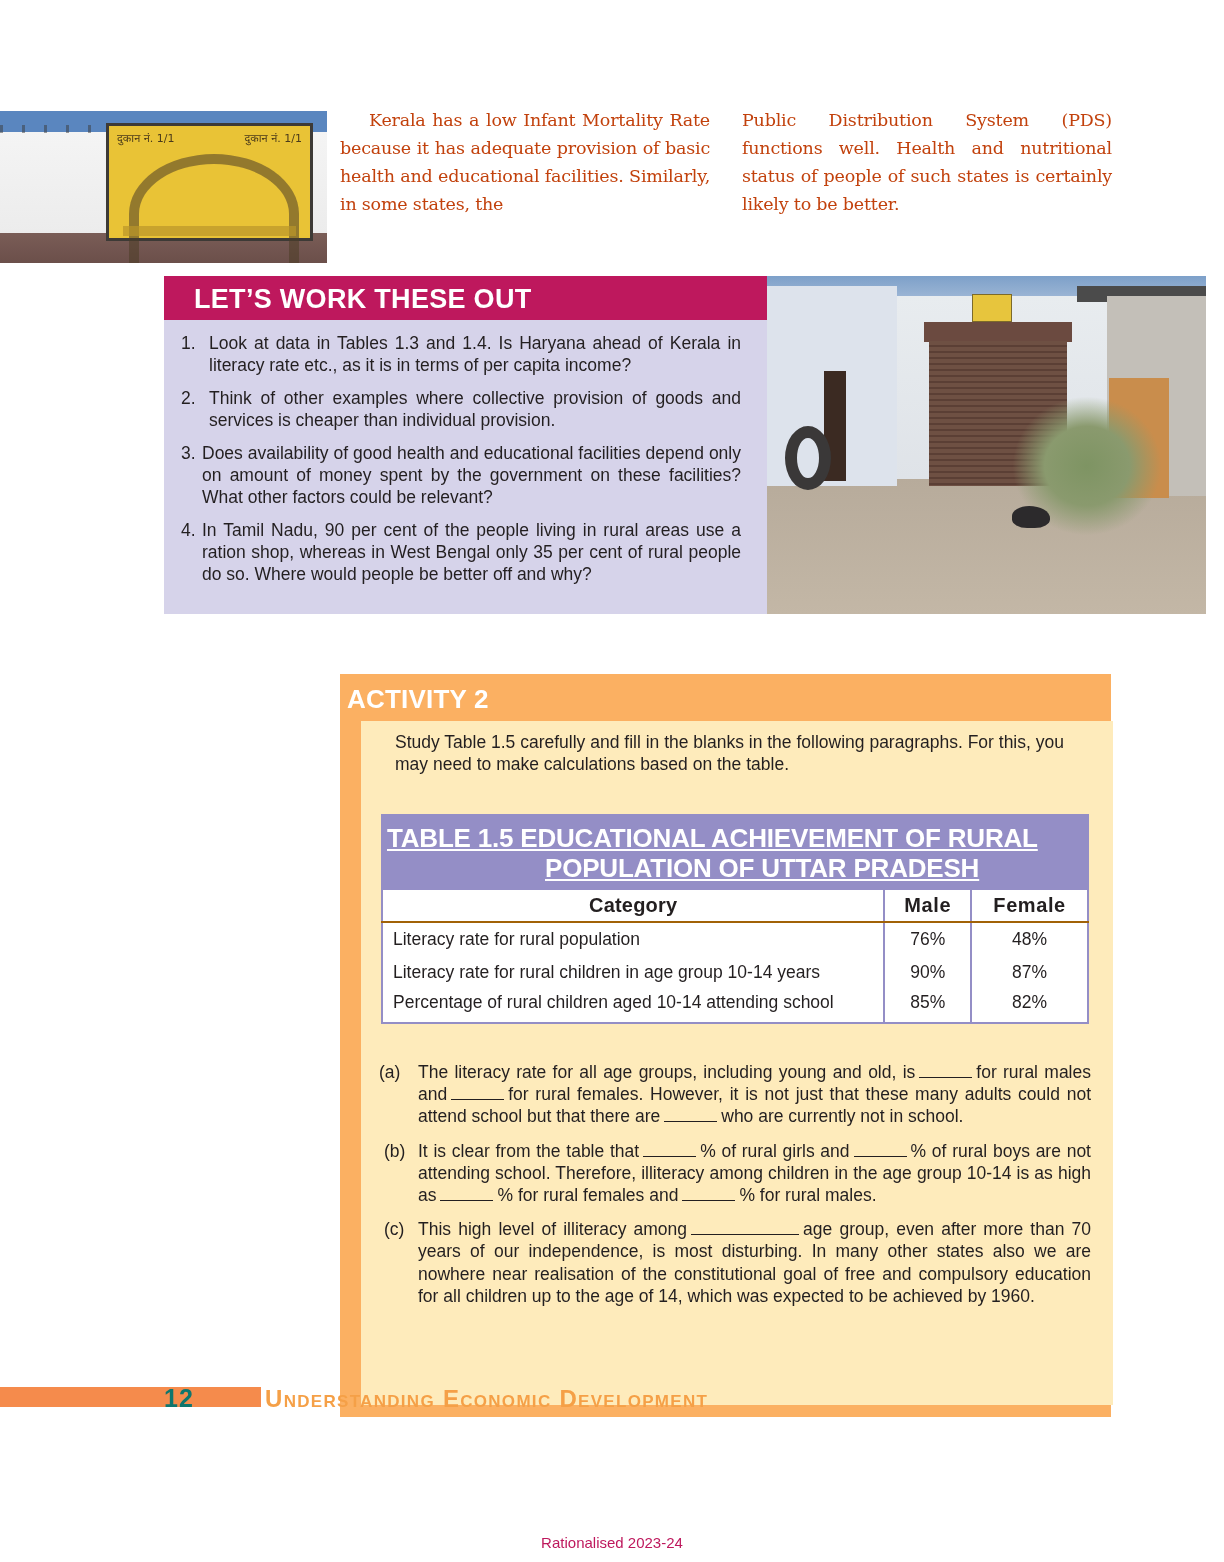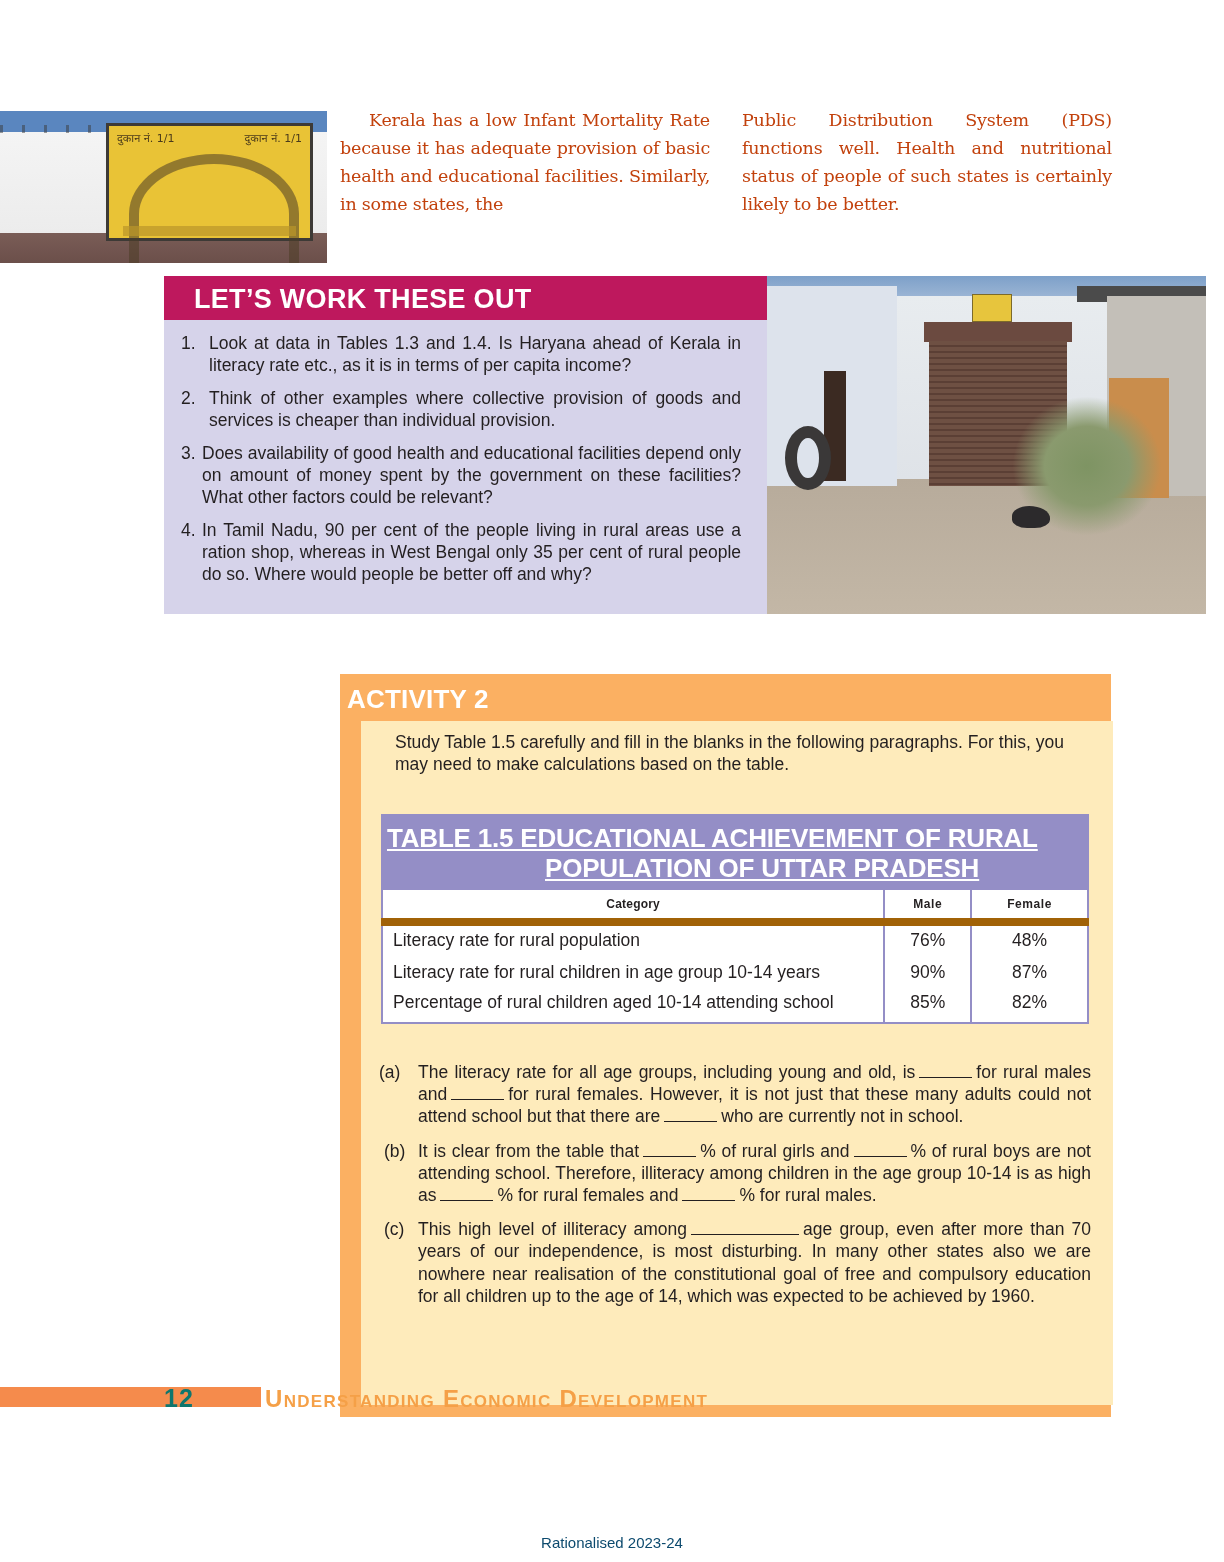--- a/index.html
+++ b/index.html
@@ -113,21 +113,21 @@
     background: #948ec6; color: #fff; font-weight: bold;
     font-size: 26px; line-height: 30px; padding: 9px 6px 5px 6px;
     letter-spacing: -0.2px;
     text-decoration: underline;
   }
   .tbl-head .l2 { padding-left: 158px; }
   table {
     width: 708px; border-collapse: collapse; background: #fff;
     border: 2px solid #948ec6; font-size: 17.5px; color: #231f20;
   }
-  th { font-weight: bold; height: 33px; border-bottom: 8px solid #a16207; border-left: 2px solid #948ec6; font-size: 12px; letter-spacing: 0.6px; }
+  th { font-weight: bold; height: 33px; border-bottom: 2px solid #a16207; border-left: 2px solid #948ec6; font-size: 20px; letter-spacing: 0.6px; }
   th:first-child { border-left: none; letter-spacing: 0.2px; }
   td { height: 33.5px; padding: 0 10px; border-left: 2px solid #948ec6; }
   td:first-child { border-left: none; }
   td.num { text-align: center; }
   tr.last td { padding-bottom: 6px; }
   col.c1 { width: 504px; } col.c2 { width: 87px; } col.c3 { width: 117px; }
 
   
   .qs {
     position: absolute; left: 18px; top: 340px; width: 712px;
@@ -149,21 +149,21 @@
   }
   .page-num {
     position: absolute; left: 164px; top: 1384px; color: #0f766e; font-weight: bold; font-size: 25px; letter-spacing: 1px;
   }
   .book-title {
     position: absolute; left: 265px; top: 1385px; color: #f5a047; font-weight: bold;
     font-size: 24px; font-variant: small-caps; letter-spacing: 1.3px;
   }
   .rationalised {
     position: absolute; left: 0; width: 1224px; top: 1534px; text-align: center;
-    font-size: 15px; color: #0c4a6e;
+    font-size: 15px; color: #be185d;
   }
 </style>
 </head>
 <body>
 
 <div class="photo-sign">
   <div class="wave"></div>
   <div class="board">
     <div class="txt">
       <span>दुकान नं. 1/1</span>

